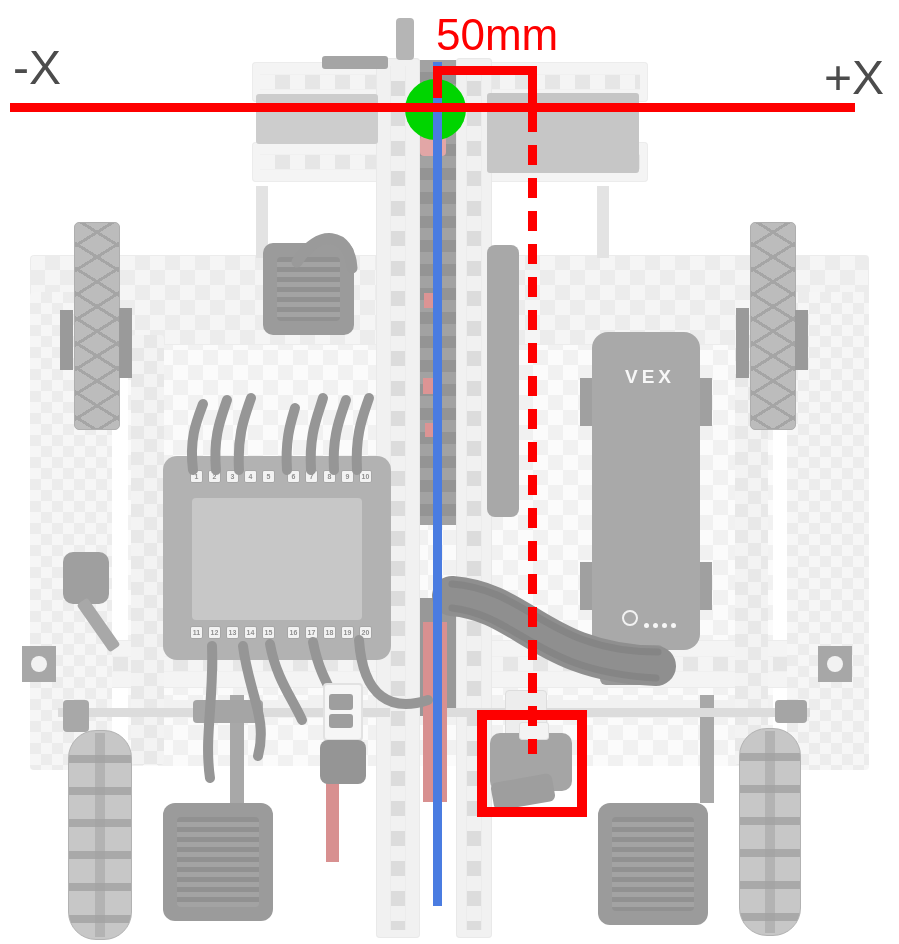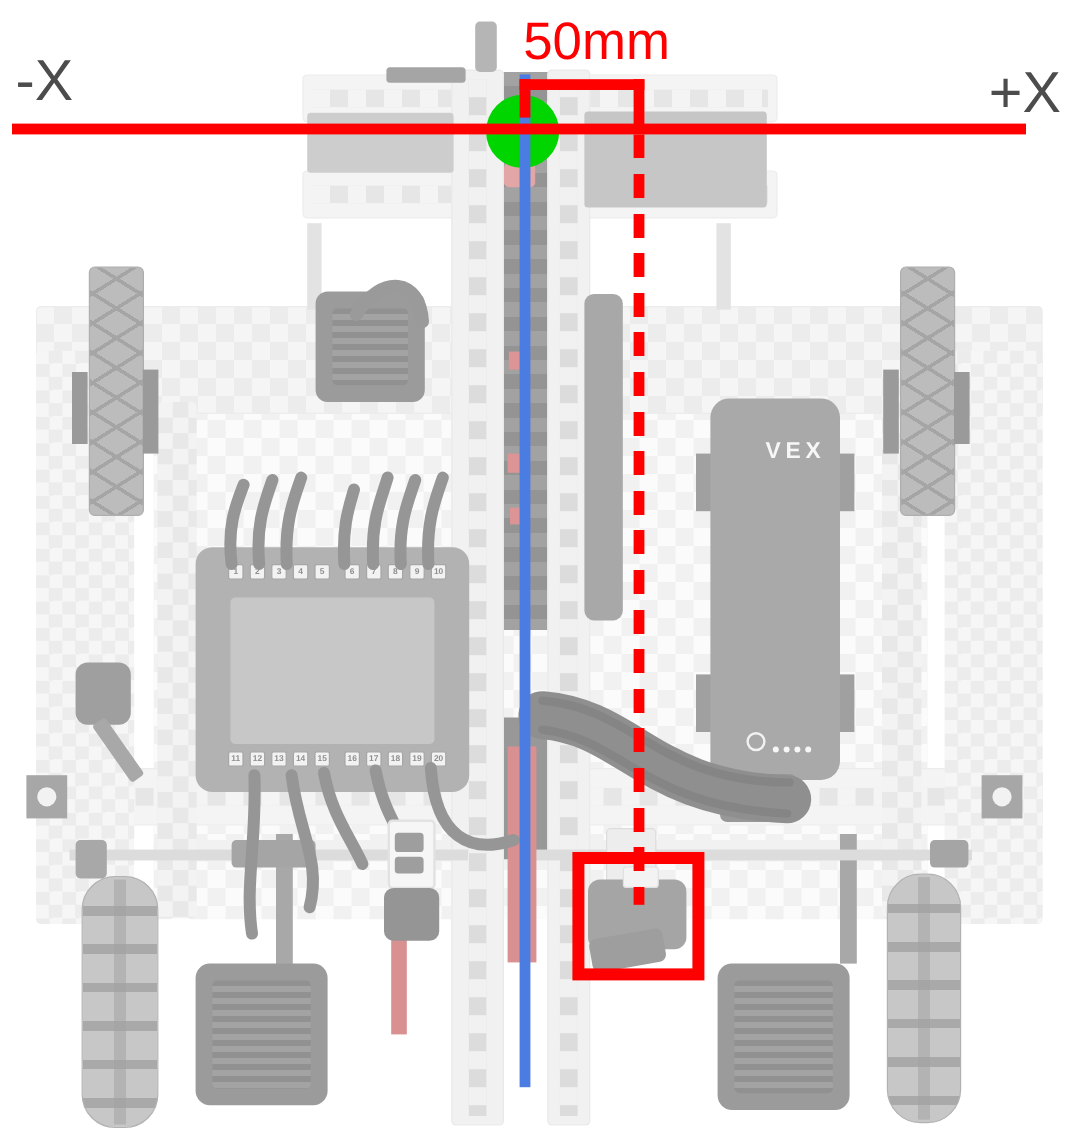--- a/index.html
+++ b/index.html
@@ -151,21 +151,21 @@
       <div class="pb">18</div>
       <div class="pb">19</div>
       <div class="pb">20</div>
     </div>
 
     <div class="a" style="left:580px;top:378px;width:14px;height:48px;background:#a0a0a0;"></div>
     <div class="a" style="left:698px;top:378px;width:14px;height:48px;background:#a0a0a0;"></div>
     <div class="a" style="left:580px;top:562px;width:14px;height:48px;background:#a0a0a0;"></div>
     <div class="a" style="left:698px;top:562px;width:14px;height:48px;background:#a0a0a0;"></div>
     <div class="a" style="left:592px;top:332px;width:108px;height:318px;background:#a9a9a9;border-radius:16px;"></div>
-    <div class="a vexlogo" style="left:609px;top:366px;">VEX</div>
+    <div class="a vexlogo" style="left:596px;top:366px;">VEX</div>
     <div class="a" style="left:622px;top:610px;width:12px;height:12px;border:2px solid rgba(255,255,255,.85);border-radius:50%;"></div>
     <div class="a" style="left:640px;top:614px;"><span class="dot"></span><span class="dot"></span><span class="dot"></span><span class="dot"></span></div>
     <div class="a" style="left:600px;top:645px;width:64px;height:40px;background:#989898;border-radius:6px;"></div>
 
     <svg class="a" width="899" height="944" viewBox="0 0 899 944" style="left:0;top:0;pointer-events:none;">
       <g fill="none" stroke-linecap="round">
         <path d="M452 596 C 525 602 540 662 656 666" stroke="#8f8f8f" stroke-width="40"></path>
         <path d="M452 584 C 530 590 548 652 658 652" stroke="#858585" stroke-width="7"></path>
         <path d="M452 608 C 520 616 536 672 656 678" stroke="#858585" stroke-width="7"></path>
         <path d="M193 470 C 189 438 197 420 203 404" stroke="#969696" stroke-width="10"></path>

